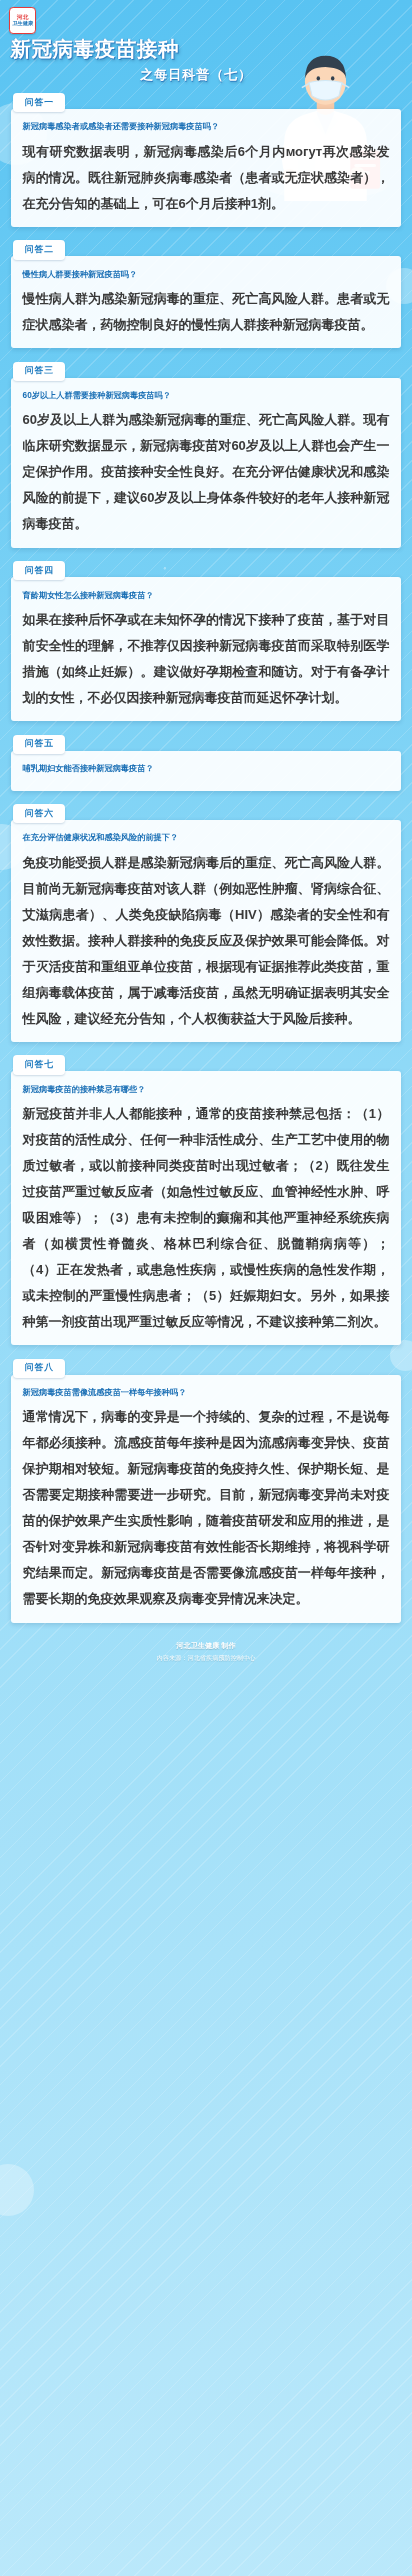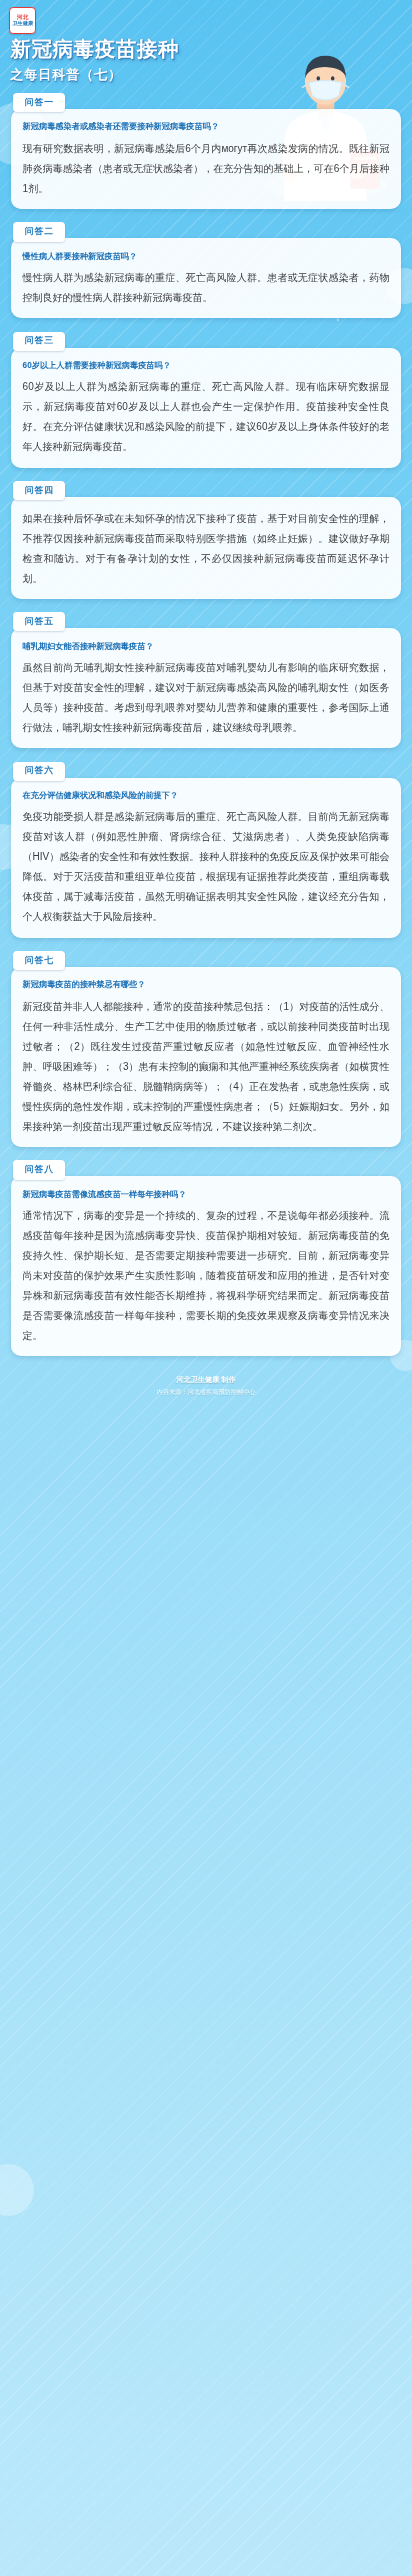--- a/index.html
+++ b/index.html
@@ -71,20 +71,21 @@
       -0.5px -0.5px 0 #2f7fc4,
       1.5px 2.1px 3.1px rgba(20,60,100,0.35);
   }
   .headline .l2{
     margin-top: 4.1px;
     font-size: 13px;
     font-weight: bold;
     color: #ffffff;
     letter-spacing: 1px;
     text-shadow: 0.5px 1px 0 #2f7fc4, 1px 1.5px 2.6px rgba(20,60,100,0.3);
+    text-align: right;
   }
 
   
   .doctor{
     position:absolute;
     right: 9.3px;
     top: 31px;
     width: 155px;
     height: 170px;
     z-index: 3;
@@ -107,37 +108,38 @@
     letter-spacing: 1px;
     padding: 3.6px 11.3px;
     border-radius: 4px;
     box-shadow: 0 1px 2.1px rgba(0,60,110,0.18);
     margin-left: 2.1px;
     position: relative;
     z-index: 3;
   }
   .card{
     background: rgba(255,255,255,0.93);
-    border-radius: 10px;
+    border-radius: 3px;
     margin-top: -3.1px;
     padding: 11.3px 11.3px 10.3px 11.3px;
     box-shadow: 0 1.5px 4.1px rgba(20,70,120,0.16);
   }
   .q{
     color:#1a6fb5;
     font-size: 8.2px;
     font-weight: bold;
     line-height: 1.6;
     margin-bottom: 5.2px;
   }
   .a{
     color:#3a3a3a;
-    font-size: 10px;
+    font-size: 13px;
     line-height: 2.0;
     text-align: justify;
+    font-weight: bold;
   }
 
   
   .footer{
     position: relative;
     z-index: 6;
     text-align:center;
     padding: 5.2px 0 13.4px 0;
   }
   .footer .f1{
@@ -231,29 +233,29 @@
       <div class="tag">问答三</div>
       <div class="card">
         <div class="q">60岁以上人群需要接种新冠病毒疫苗吗？</div>
         <div class="a">60岁及以上人群为感染新冠病毒的重症、死亡高风险人群。现有临床研究数据显示，新冠病毒疫苗对60岁及以上人群也会产生一定保护作用。疫苗接种安全性良好。在充分评估健康状况和感染风险的前提下，建议60岁及以上身体条件较好的老年人接种新冠病毒疫苗。</div>
       </div>
     </div>
 
     <div class="qa-block">
       <div class="tag">问答四</div>
       <div class="card">
+        <div class="q">育龄期女性怎么接种新冠病毒疫苗？</div>
         <div class="a">如果在接种后怀孕或在未知怀孕的情况下接种了疫苗，基于对目前安全性的理解，不推荐仅因接种新冠病毒疫苗而采取特别医学措施（如终止妊娠）。建议做好孕期检查和随访。对于有备孕计划的女性，不必仅因接种新冠病毒疫苗而延迟怀孕计划。</div>
       </div>
     </div>
 
     <div class="qa-block">
       <div class="tag">问答五</div>
       <div class="card">
         <div class="q">哺乳期妇女能否接种新冠病毒疫苗？</div>
-        <div class="a">虽然目前尚无哺乳期女性接种新冠病毒疫苗对哺乳婴幼儿有影响的临床研究数据，但基于对疫苗安全性的理解，建议对于新冠病毒感染高风险的哺乳期女性（如医务人员等）接种疫苗。考虑到母乳喂养对婴幼儿营养和健康的重要性，参考国际上通行做法，哺乳期女性接种新冠病毒疫苗后，建议继续母乳喂养。</div>
       </div>
     </div>
 
     <div class="qa-block">
       <div class="tag">问答六</div>
       <div class="card">
         <div class="q">在充分评估健康状况和感染风险的前提下？</div>
         <div class="a">免疫功能受损人群是感染新冠病毒后的重症、死亡高风险人群。目前尚无新冠病毒疫苗对该人群（例如恶性肿瘤、肾病综合征、艾滋病患者）、人类免疫缺陷病毒（HIV）感染者的安全性和有效性数据。接种人群接种的免疫反应及保护效果可能会降低。对于灭活疫苗和重组亚单位疫苗，根据现有证据推荐此类疫苗，重组病毒载体疫苗，属于减毒活疫苗，虽然无明确证据表明其安全性风险，建议经充分告知，个人权衡获益大于风险后接种。</div>
       </div>
     </div>

